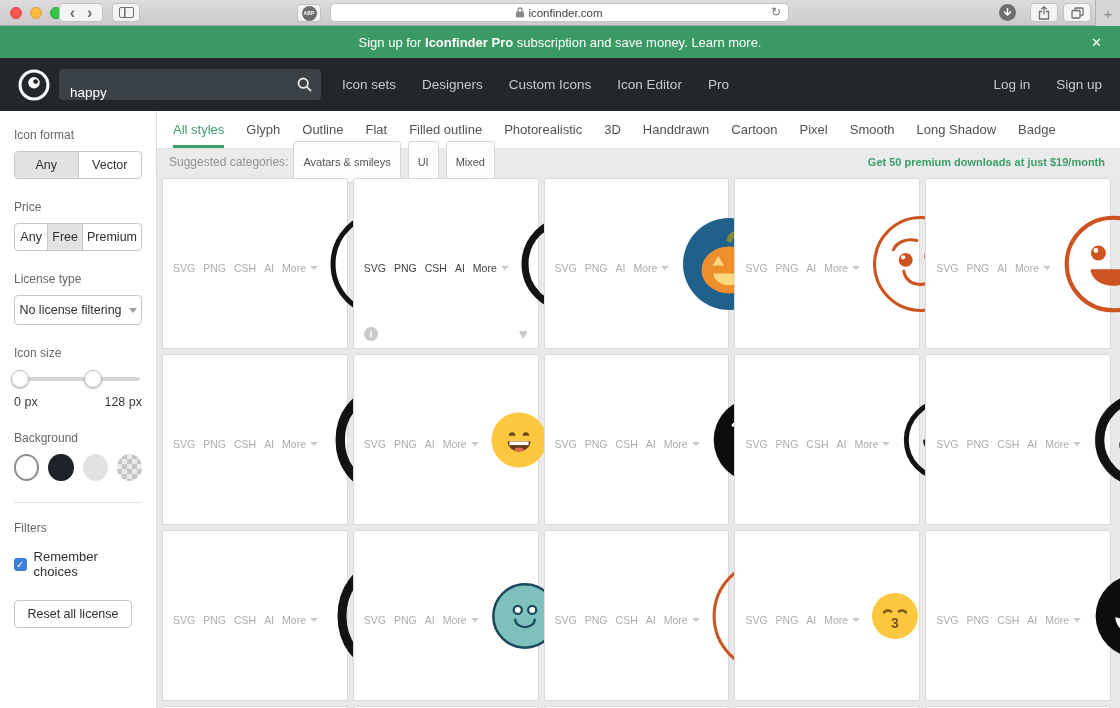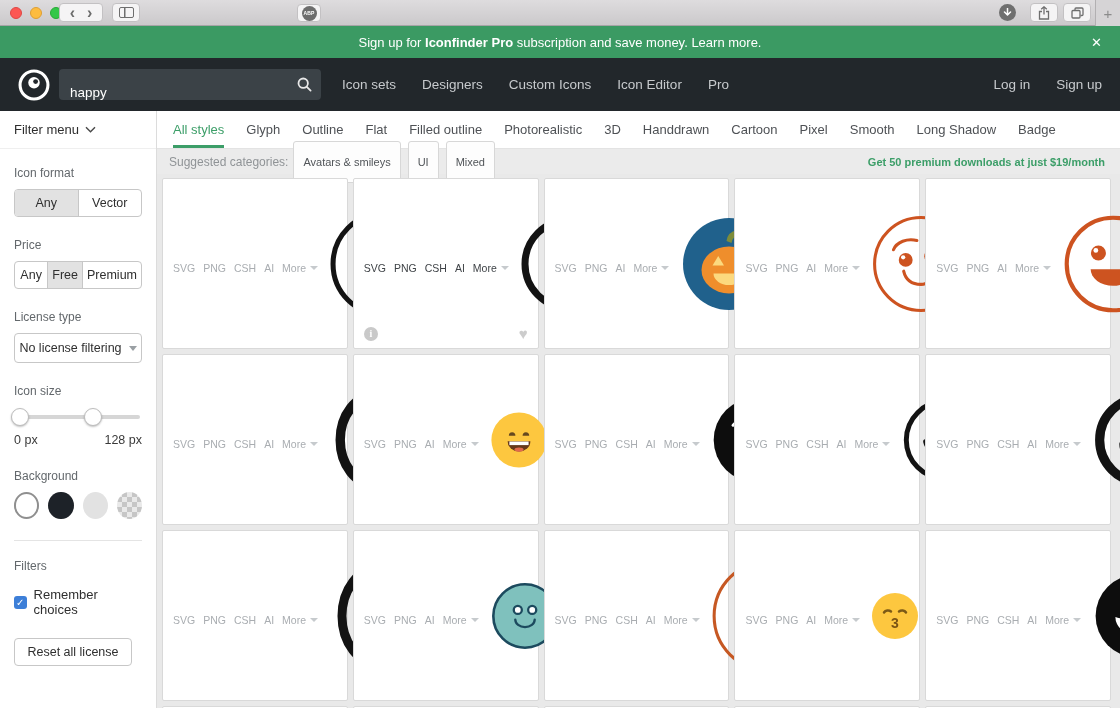--- a/index.html
+++ b/index.html
@@ -103,20 +103,28 @@
   <div class="chrome-btn navgroup">
     <span>‹</span>
     <span>›</span>
   </div>
   <div class="chrome-btn sidebtn">
     <div class="split-icon"></div>
   </div>
   <div class="abp">
     <div class="abp-badge">ABP</div>
   </div>
+  <div class="urlbar">
+    <svg width="8" height="11" viewBox="0 0 8 11">
+        <path d="M2 4.5 V3 a2 2 0 0 1 4 0 V4.5" stroke="#8a8a8a" fill="none" stroke-width="1.3"></path>
+        <rect y="4.5" width="8" height="6" rx="1" fill="#8a8a8a"></rect>
+      </svg>
+    <span>iconfinder.com</span>
+    <span class="reload">↻</span>
+  </div>
   <div class="dl-btn">
     <svg width="9" height="9" viewBox="0 0 9 9">
         <path d="M4.5 0.5 v6 M1.5 4 l3 3 3-3" stroke="#fff" stroke-width="1.5" fill="none" stroke-linecap="round" stroke-linejoin="round"></path>
       </svg>
   </div>
   <div class="chrome-btn sharebtn">
     <svg width="12" height="14" viewBox="0 0 12 14">
         <path d="M6 1 v7.5 M3.2 3.2 L6 0.8 L8.8 3.2" stroke="#6e6e6e" stroke-width="1.3" fill="none"></path>
         <path d="M4 5.5 H1.5 V13 h9 V5.5 H8" stroke="#6e6e6e" stroke-width="1.3" fill="none"></path>
       </svg>
@@ -161,26 +169,20 @@
     </nav>
   <nav class="authnav">
       <a>Log in</a>
       <a>Sign up</a>
     </nav>
 </div>
 
 <div class="page">
 
   <aside class="sidebar">
-    <div class="fm-row">
-      <span>Filter menu</span>
-      <svg width="11" height="7" viewBox="0 0 11 7">
-          <path d="M1 1.2 L5.5 5.8 L10 1.2" stroke="#4a4a4a" stroke-width="1.4" fill="none"></path>
-        </svg>
-    </div>
     <div class="sb-body">
       <div class="sb-label">Icon format</div>
       <div class="segmented" id="seg-format">
           <div class="segment selected">Any</div>
           <div class="segment">Vector</div>
         </div>
 
       <div class="sb-label">Price</div>
       <div class="segmented" id="seg-price">
           <div class="segment">Any</div>

